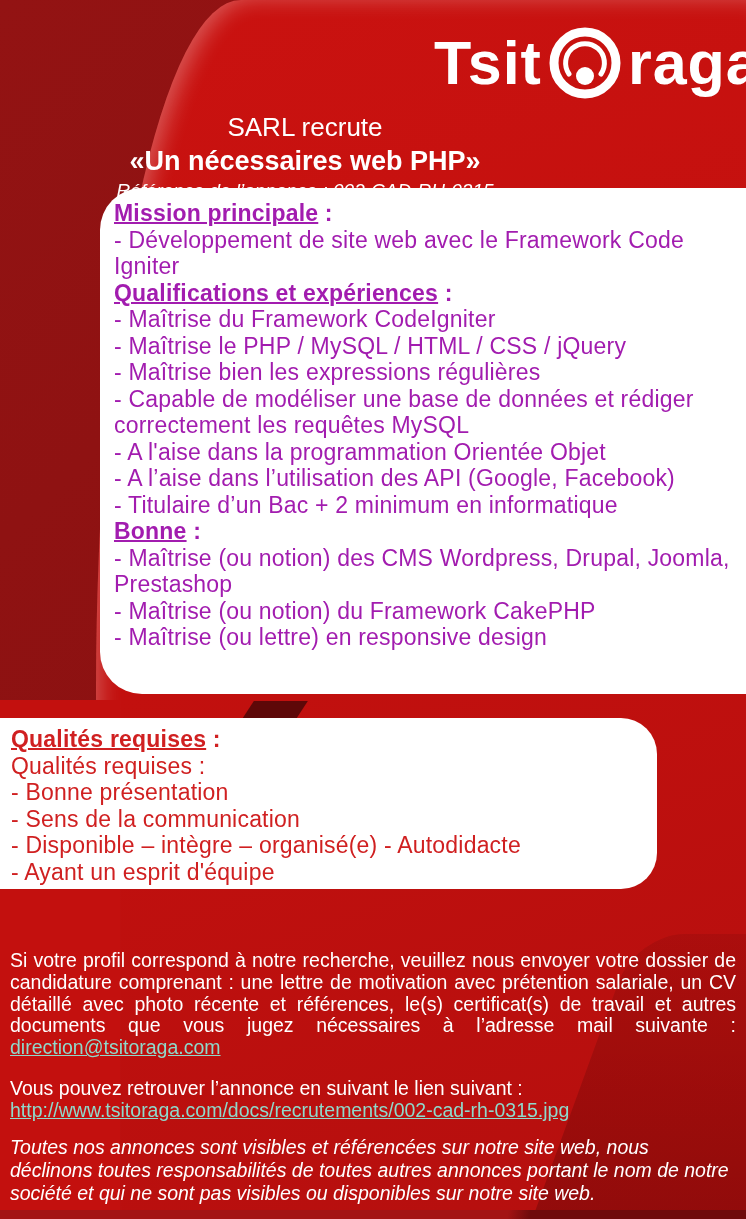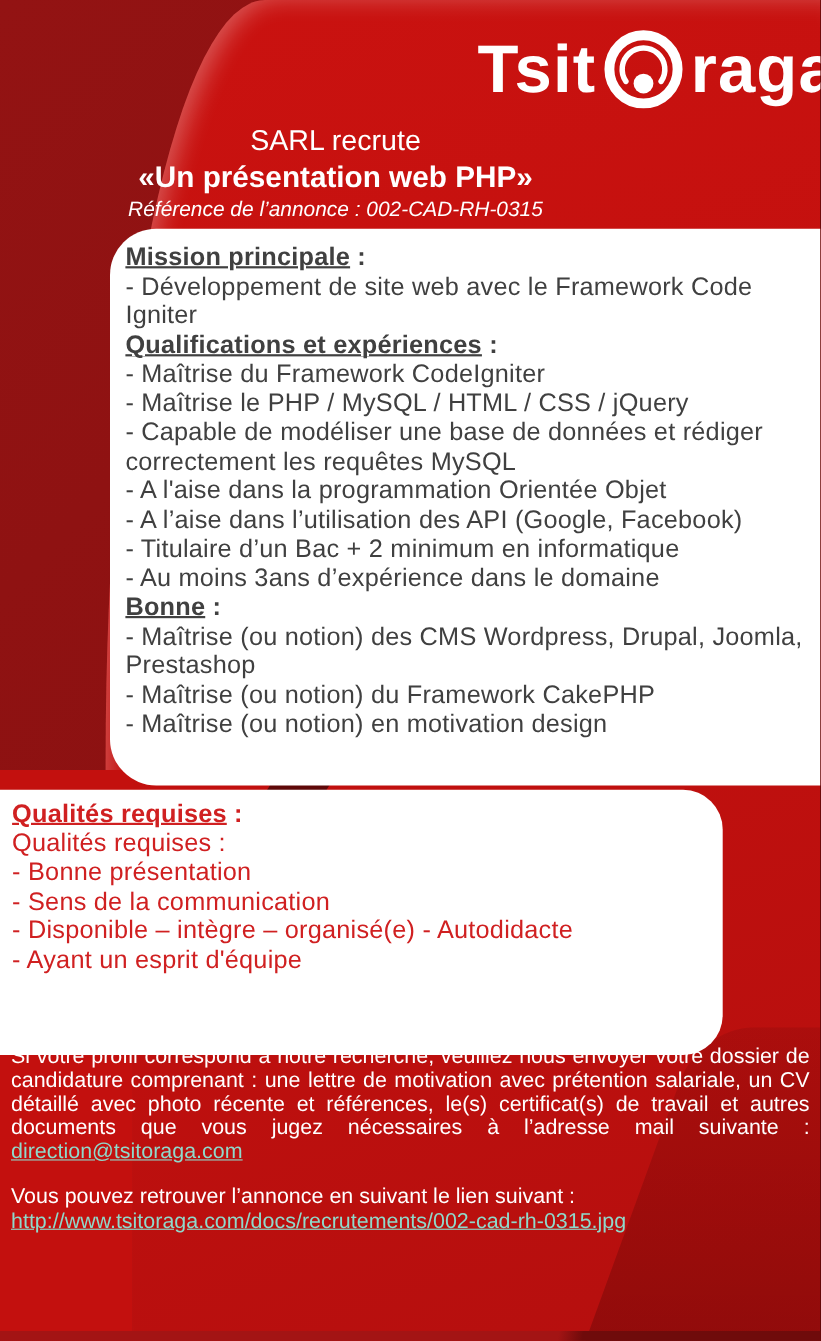--- a/index.html
+++ b/index.html
@@ -50,27 +50,27 @@
   .header-block {
     position:absolute; top:112px; left:0; width:610px; text-align:center;
     color:#ffffff; z-index:2;
   }
   .company-line { font-size:26px; }
   .job-title    { font-size:27px; font-weight:700; margin-top:3px; }
   .reference    { font-size:19px; font-style:italic; margin-top:3px; }
 
   
   .box1 {
-    position:absolute; left:100px; top:208px; width:646px; height:506px;
+    position:absolute; left:100px; top:188px; width:646px; height:506px;
     background:#ffffff; border-radius:42px 0 0 42px;
     padding:12px 6px 0 14px; box-sizing:border-box; z-index:3;
-    color:#404040;
+    color:#a21caf;
   }
   .box2 {
-    position:absolute; left:0; top:718px; width:657px; height:241px;
+    position:absolute; left:0; top:718px; width:657px; height:171px;
     background:#ffffff; border-radius:0 36px 36px 0;
     padding:8px 8px 0 11px; box-sizing:border-box; z-index:3;
     color:#d02021;
   }
   .jb-line { font-size:23px; line-height:26.5px; letter-spacing:0.2px; }
   .h  { font-weight:700; }
   .hu { text-decoration:underline; text-decoration-thickness:2px; }
 
   
   .footer {
@@ -100,47 +100,47 @@
         <circle cx="40" cy="40" r="31" fill="none" stroke="#ffffff" stroke-width="9"></circle>
         <path d="M 24 51 A 19.4 19.4 0 1 1 56 51" fill="none" stroke="#ffffff" stroke-width="5" stroke-linecap="round"></path>
         <circle cx="40" cy="53" r="9" fill="#ffffff"></circle>
       </svg>
     </span>
     <span class="logo-text">raga</span>
   </div>
 
   <div class="header-block">
     <div class="company-line">SARL recrute</div>
-    <div class="job-title">«Un présentation web PHP»</div>
+    <div class="job-title">«Un nécessaires web PHP»</div>
     <div class="reference">Référence de l’annonce : 002-CAD-RH-0315</div>
   </div>
 
   <div class="box1">
     <div class="jb-line h">
       <span class="hu">Mission principale</span><span> :</span>
     </div>
     <div class="jb-line">- Développement de site web avec le Framework Code Igniter</div>
 
     <div class="jb-line h">
       <span class="hu">Qualifications et expériences</span><span> :</span>
     </div>
     <div class="jb-line">- Maîtrise du Framework CodeIgniter</div>
     <div class="jb-line">- Maîtrise le PHP / MySQL / HTML / CSS / jQuery</div>
+    <div class="jb-line">- Maîtrise bien les expressions régulières</div>
     <div class="jb-line">- Capable de modéliser une base de données et rédiger correctement les requêtes MySQL</div>
     <div class="jb-line">- A l'aise dans la programmation Orientée Objet</div>
     <div class="jb-line">- A l’aise dans l’utilisation des API (Google, Facebook)</div>
     <div class="jb-line">- Titulaire d’un Bac + 2 minimum en informatique</div>
-    <div class="jb-line">- Au moins 3ans d’expérience dans le domaine</div>
 
     <div class="jb-line h">
       <span class="hu">Bonne</span><span> :</span>
     </div>
     <div class="jb-line">- Maîtrise (ou notion) des CMS Wordpress, Drupal, Joomla, Prestashop</div>
     <div class="jb-line">- Maîtrise (ou notion) du Framework CakePHP</div>
-    <div class="jb-line">- Maîtrise (ou notion) en motivation design</div>
+    <div class="jb-line">- Maîtrise (ou lettre) en responsive design</div>
   </div>
 
   <div class="box2">
     <div class="jb-line h">
       <span class="hu">Qualités requises</span><span> :</span>
     </div>
     <div class="jb-line">Qualités requises :</div>
     <div class="jb-line">- Bonne présentation</div>
     <div class="jb-line">- Sens de la communication</div>
     <div class="jb-line">- Disponible – intègre – organisé(e) - Autodidacte</div>
@@ -148,16 +148,17 @@
   </div>
 
   <div class="footer">
     <div class="p1">
       <span>Si votre profil correspond à notre recherche, veuillez nous envoyer votre dossier de candidature comprenant : une lettre de motivation avec prétention salariale, un CV détaillé avec photo récente et références, le(s) certificat(s) de travail et autres documents que vous jugez nécessaires à l’adresse mail suivante : </span><span class="link">direction@tsitoraga.com</span>
     </div>
     <div class="p2">
       <span>Vous pouvez retrouver l’annonce en suivant le lien suivant :</span>
       <span class="link url-line">http://www.tsitoraga.com/docs/recrutements/002-cad-rh-0315.jpg</span>
     </div>
+    <div class="p3">Toutes nos annonces sont visibles et référencées sur notre site web, nous déclinons toutes responsabilités de toutes autres annonces portant le nom de notre société et qui ne sont pas visibles ou disponibles sur notre site web.</div>
   </div>
 
   <div class="bottom-strip"></div>
 </div>
 
 </body></html>

